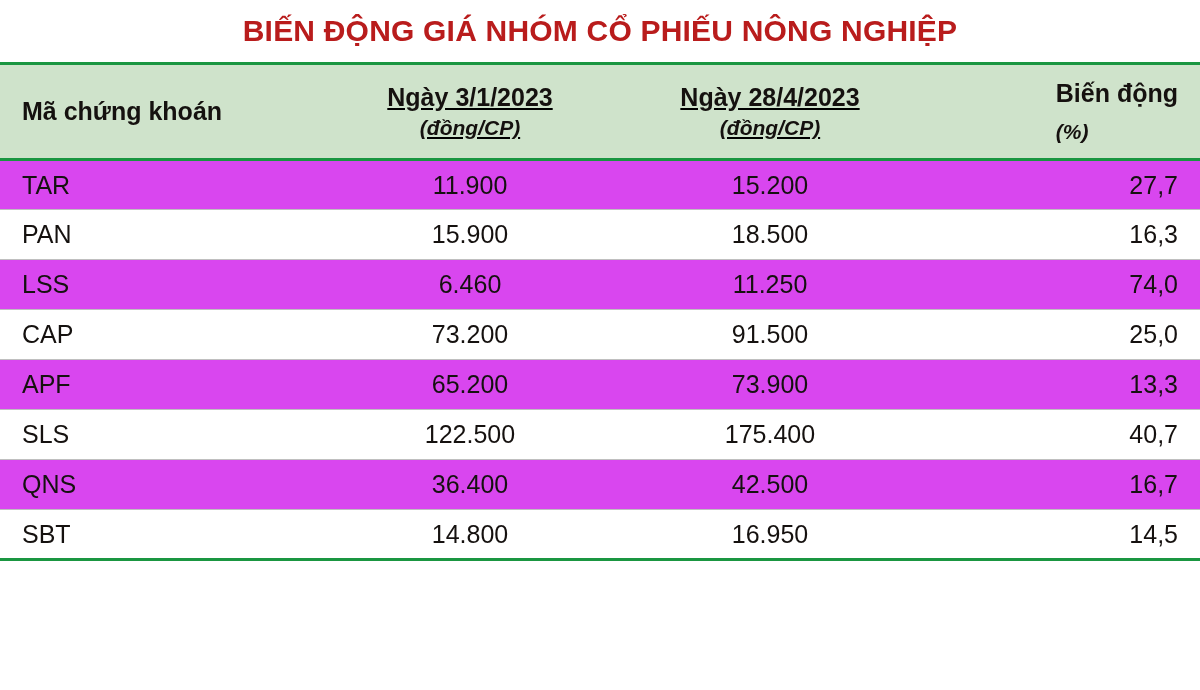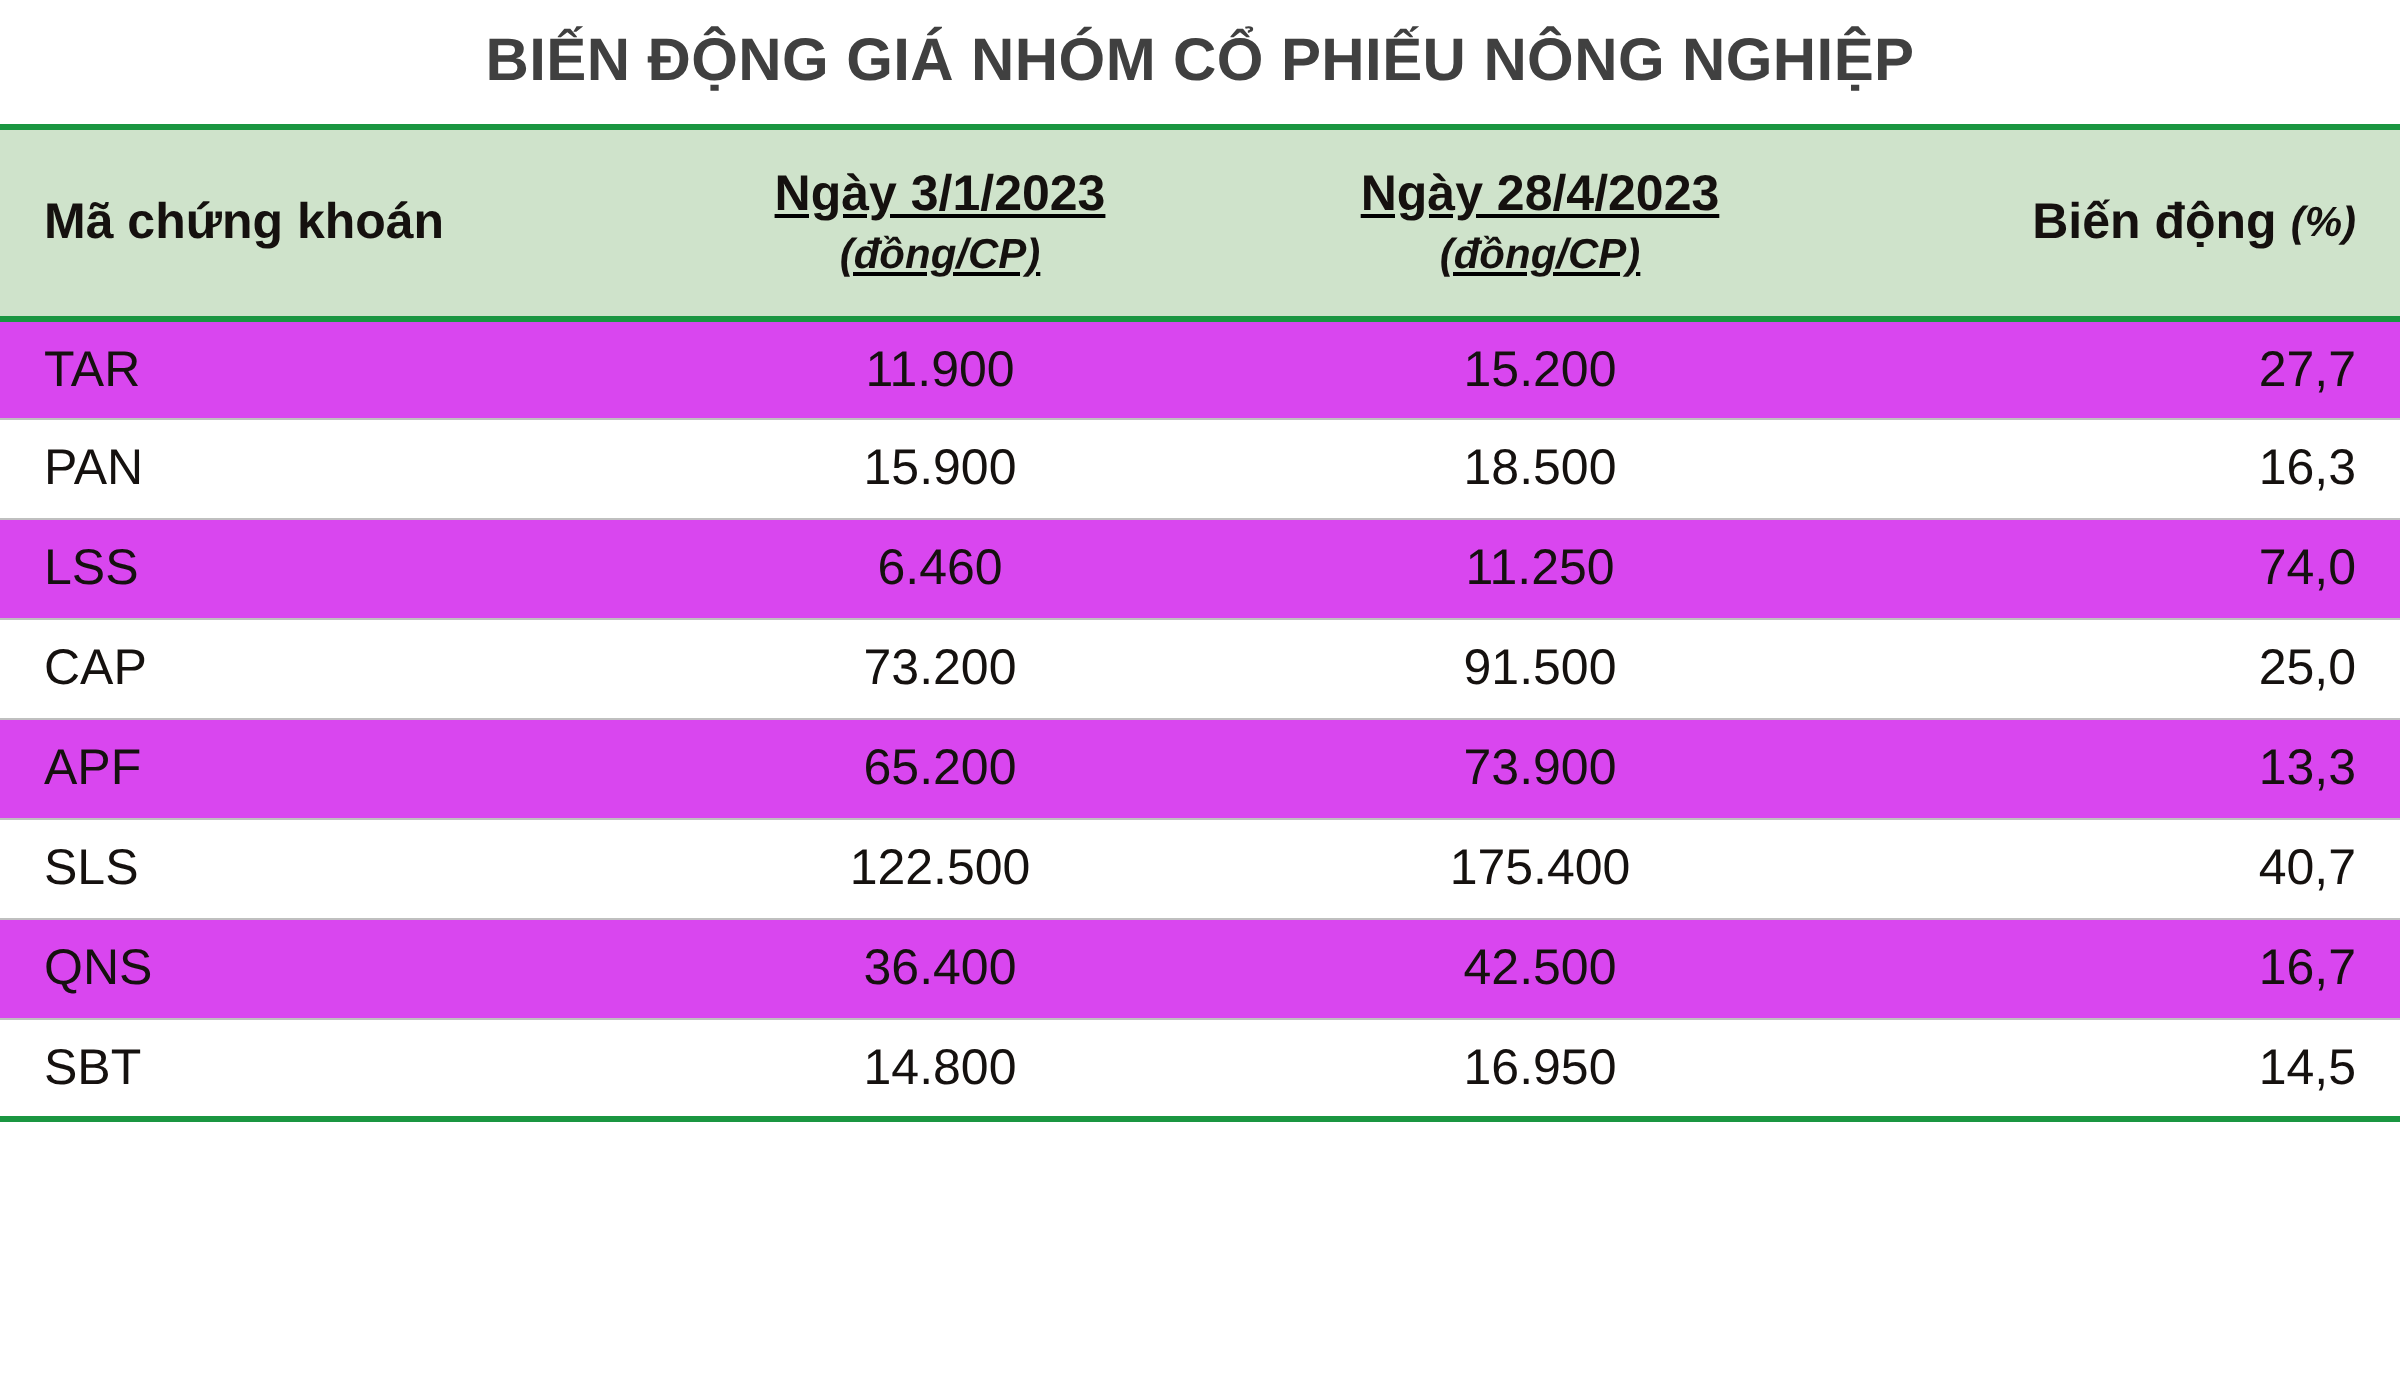--- a/index.html
+++ b/index.html
@@ -23,21 +23,21 @@
   .title-bar {
     height: 62px;
     display: flex;
     align-items: center;
     justify-content: center;
     background: #ffffff;
   }
   .title-text {
     font-size: 30px;
     font-weight: bold;
-    color: #404040;
+    color: #b91c1c;
     letter-spacing: 0.2px;
     text-align: center;
     white-space: nowrap;
   }
 
   
   table {
     width: 1200px;
     border-collapse: collapse;
     table-layout: fixed;
@@ -69,22 +69,23 @@
     font-size: 21px;
     font-style: italic;
     color: #15110f;
     margin-top: 2px;
   }
   th.col-code .th-inner { align-items: flex-start; text-align: left; }
   th.col-num .th-inner { align-items: center; text-align: center; text-decoration: underline; }
   th.col-chg .th-inner { align-items: flex-end; text-align: right; }
   th.col-chg .th-line {
     display: flex;
-    align-items: center;
+    align-items: flex-start;
     gap: 7px;
+    flex-direction: column;
   }
 
   tbody tr { height: 50px; }
   tbody tr.odd { background: #ffffff; }
   tbody tr.even { background: #d946ef; }
   tbody td {
     font-size: 25px;
     color: #15110f;
     padding: 0 22px;
     vertical-align: middle;

